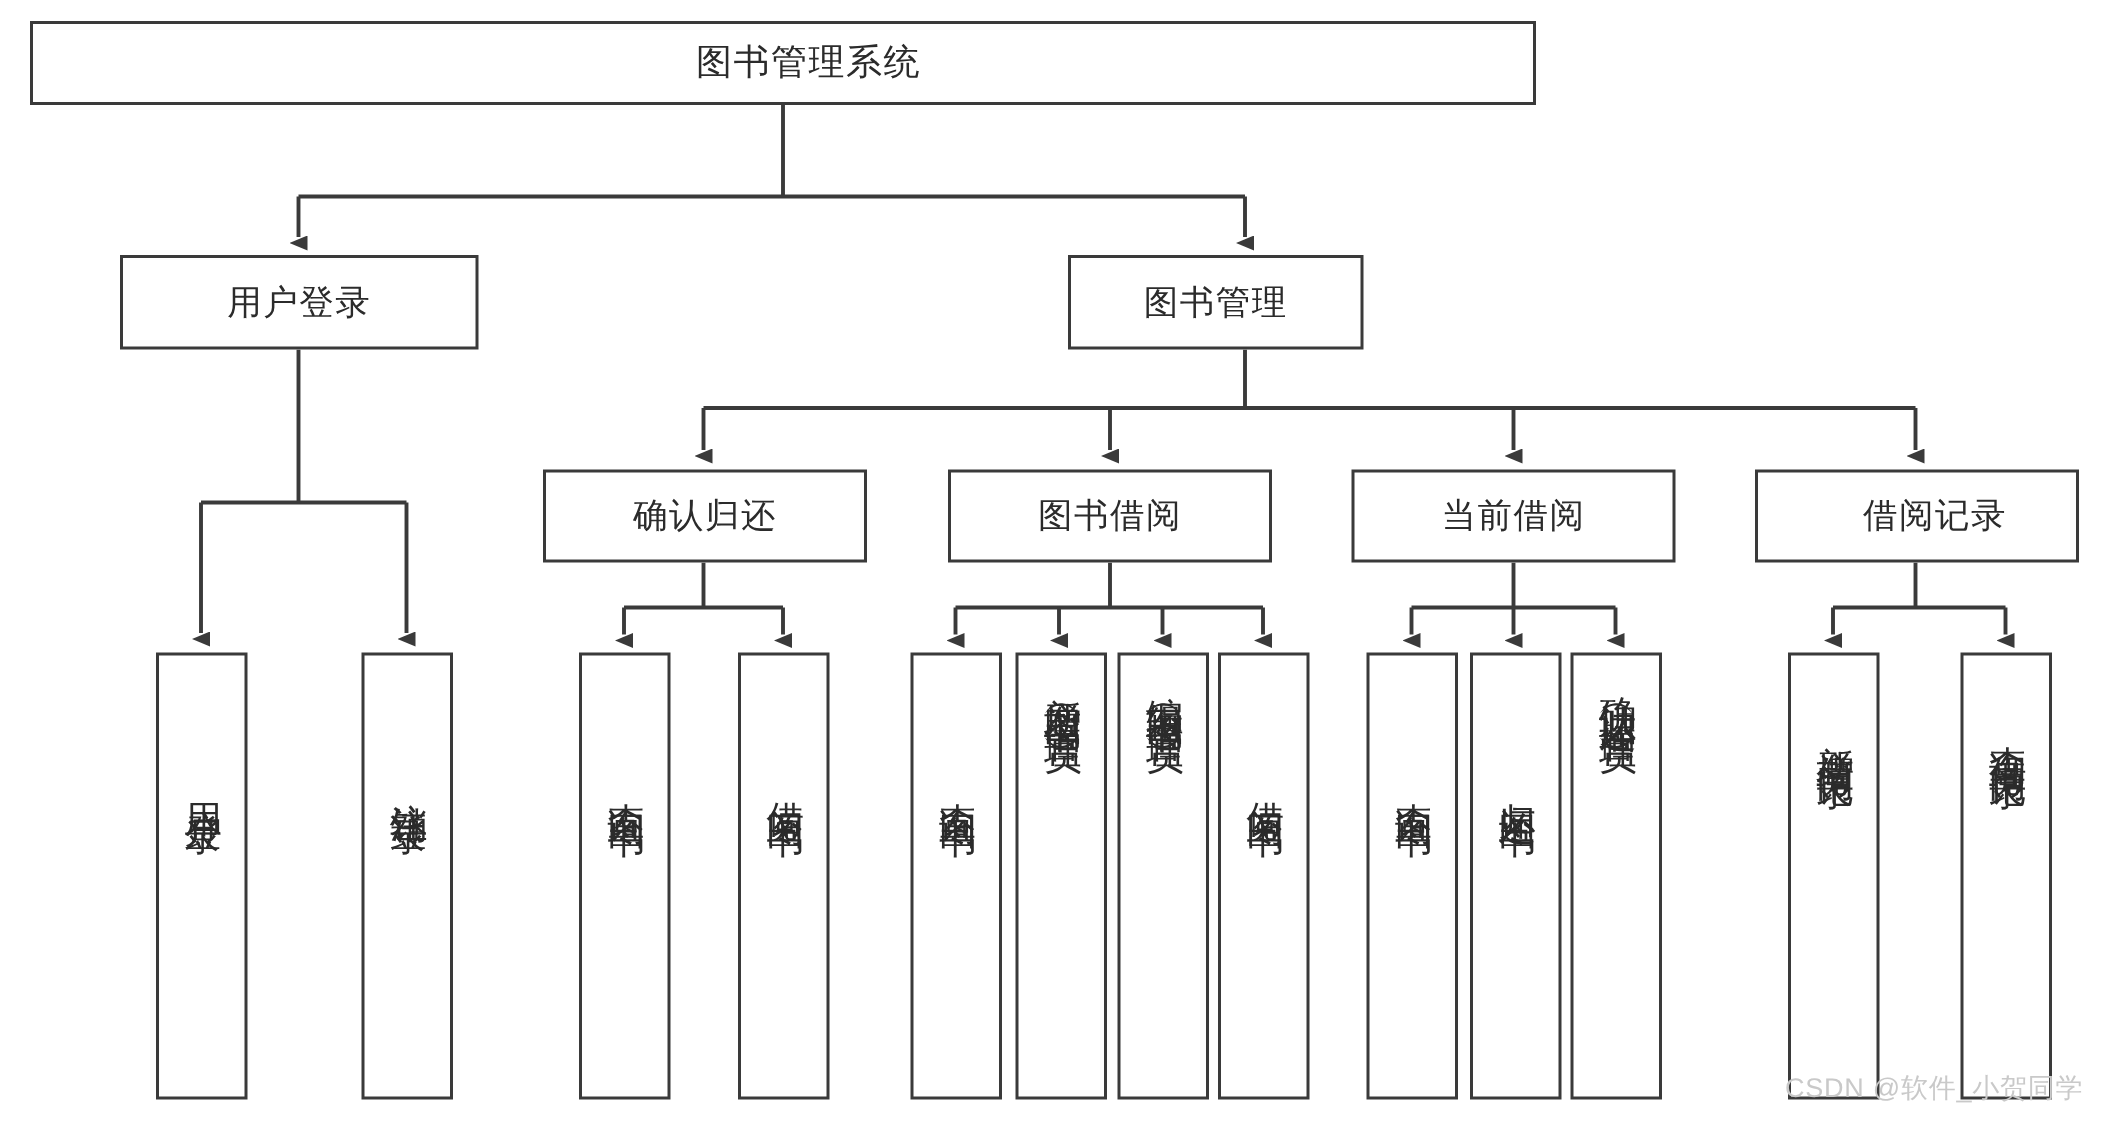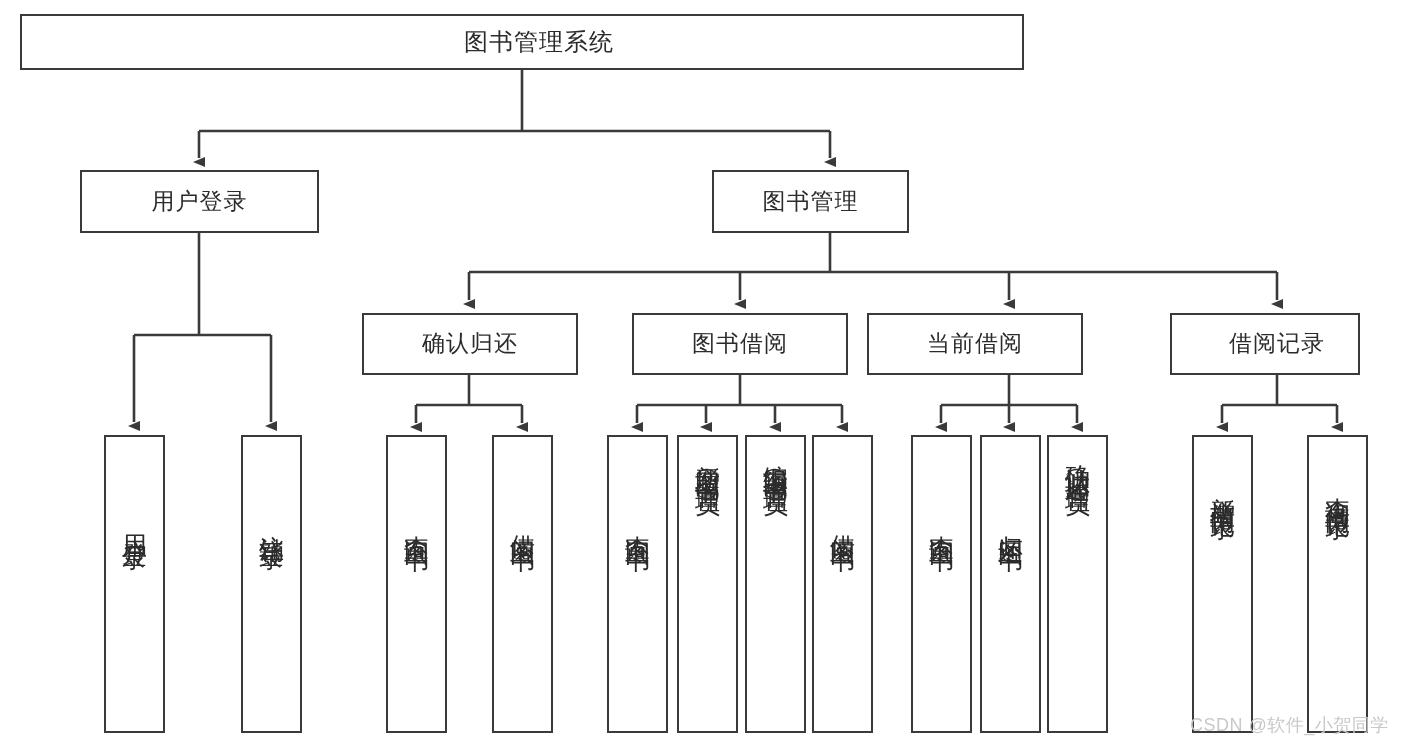--- a/index.html
+++ b/index.html
@@ -137,24 +137,24 @@
   <div class="node horiz" style="left:712px; top:170px; width:197px; height:63px;">
     <span class="label">图书管理</span>
   </div>
 
   <div class="node horiz" style="left:362px; top:313px; width:216px; height:62px;">
     <span class="label">确认归还</span>
   </div>
   <div class="node horiz" style="left:632px; top:313px; width:216px; height:62px;">
     <span class="label">图书借阅</span>
   </div>
-  <div class="node horiz" style="left:867px; top:313px; width:216px; height:62px;">
+  <div class="node horiz" style="left:901px; top:313px; width:216px; height:62px;">
     <span class="label">当前借阅</span>
   </div>
-  <div class="node horiz" style="left:1170px; top:313px; width:190px; height:62px;padding-left:24px;">
+  <div class="node horiz" style="left:1170px; top:313px; width:216px; height:62px;padding-left:24px;">
     <span class="label">借阅记录</span>
   </div>
 
   <div class="node vert" style="left:104px; top:435px; width:61px; height:298px; padding-top:78px;">
     <span class="label">用户登录</span>
   </div>
   <div class="node vert" style="left:241px; top:435px; width:61px; height:298px; padding-top:78px;">
     <span class="label">注销登录</span>
   </div>
 

